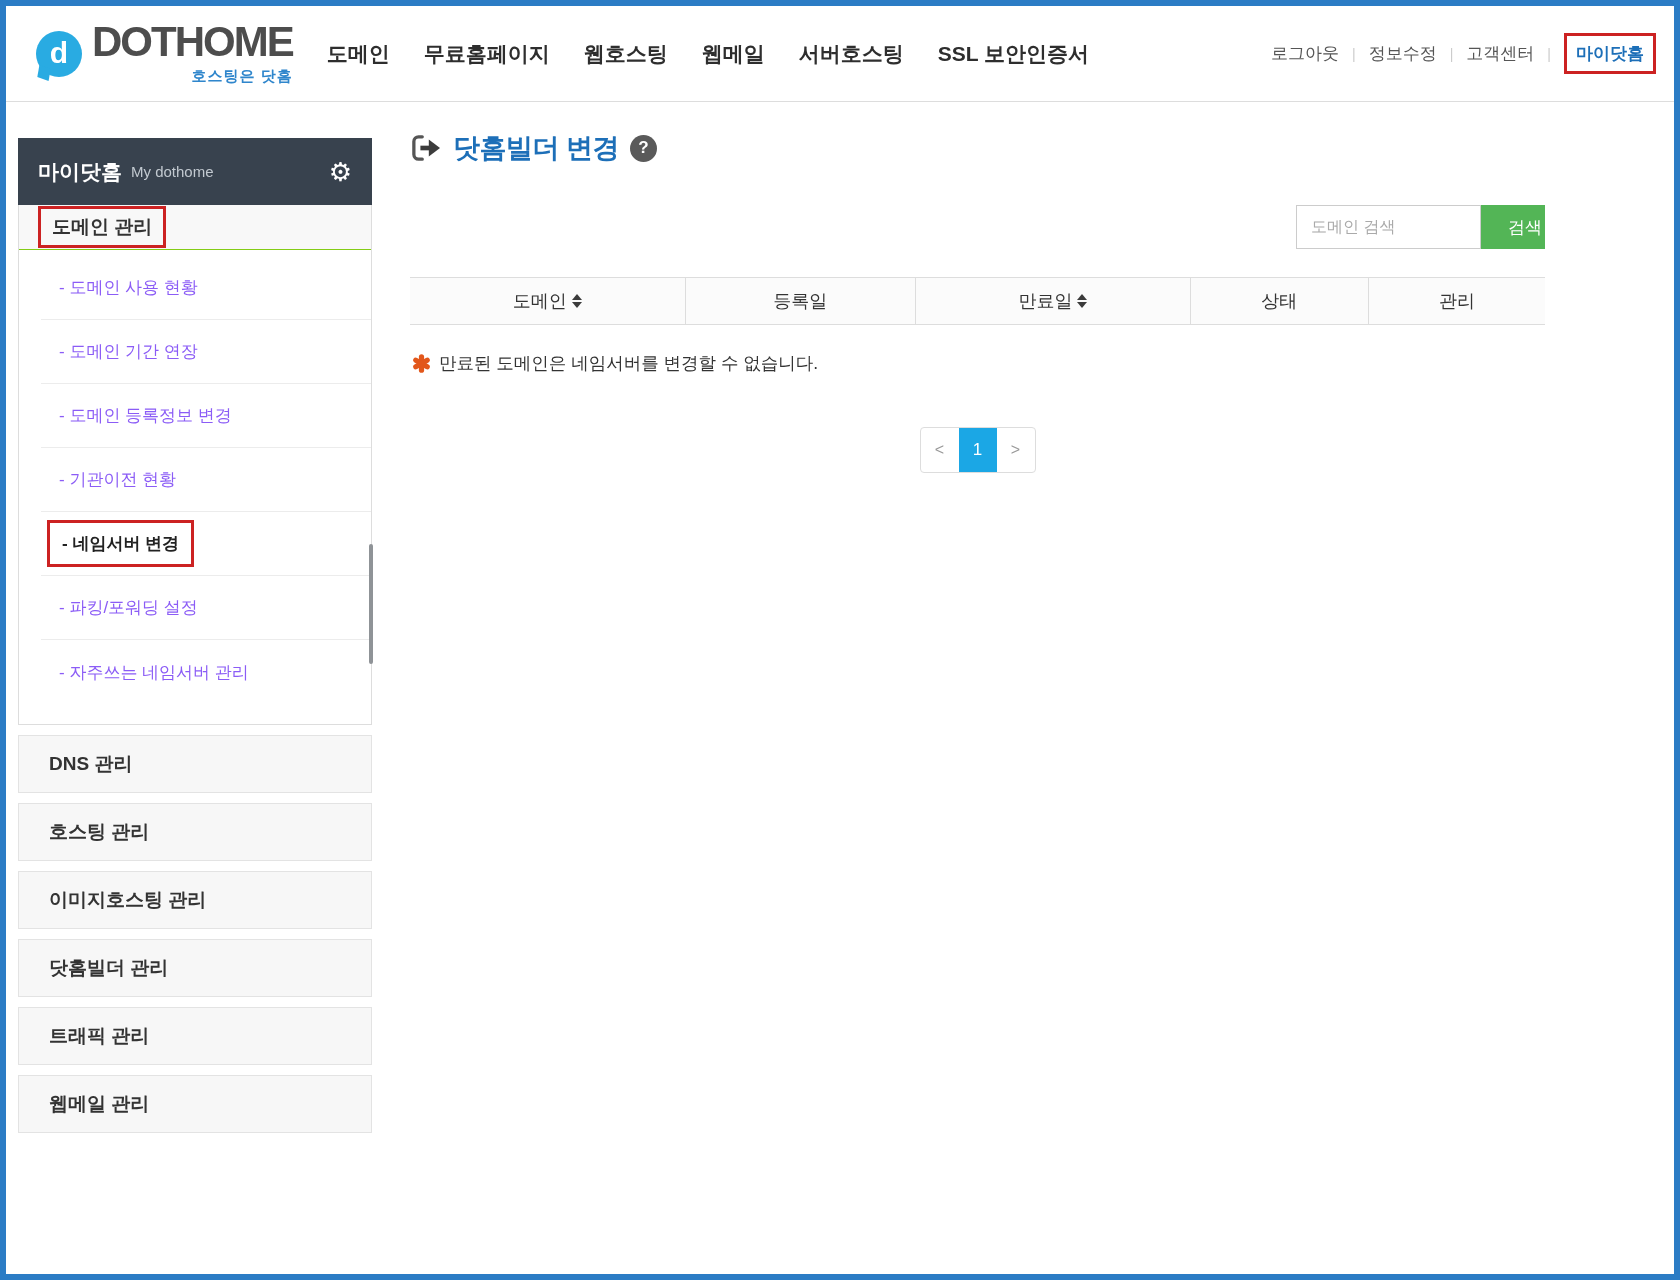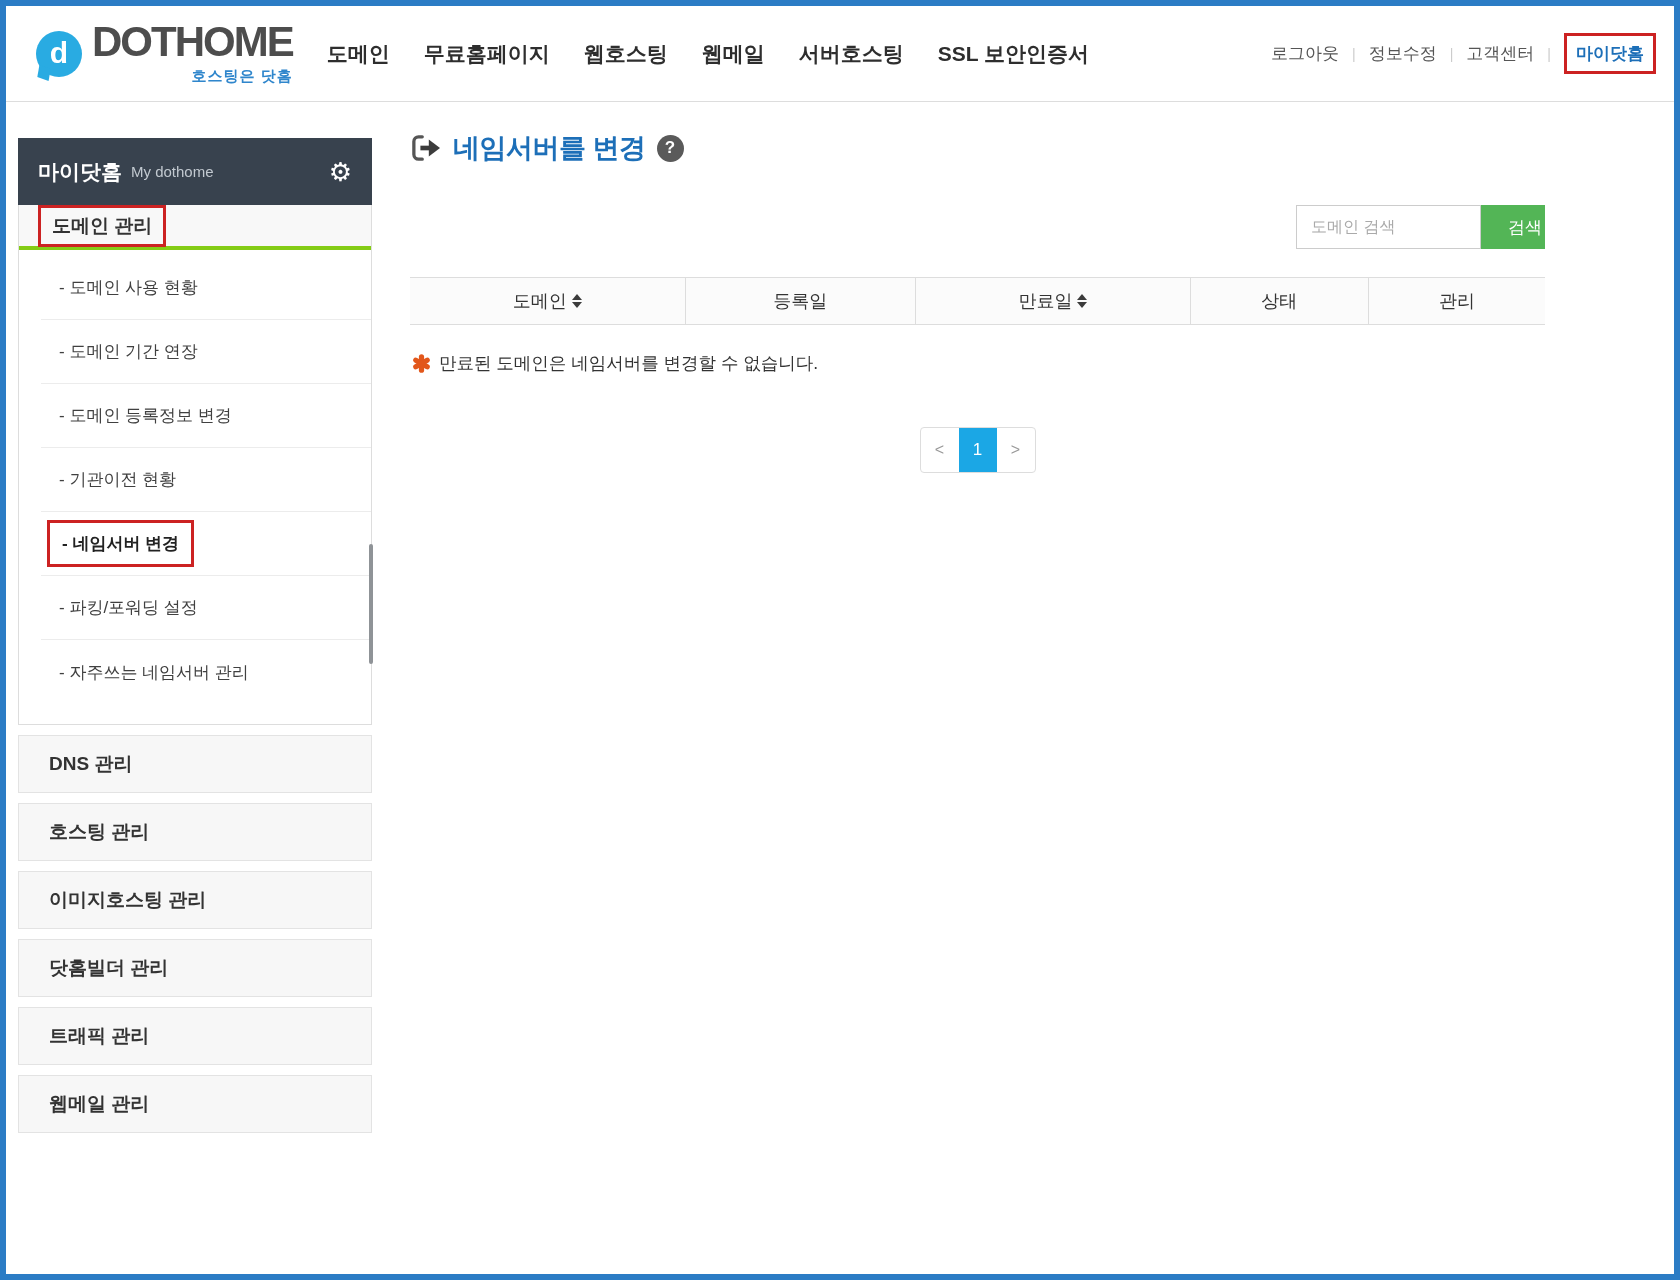--- a/index.html
+++ b/index.html
@@ -39,30 +39,30 @@
   
   .sidebar { position:absolute; left:12px; top:132px; width:354px; }
   .side-header {
     height:67px; background:#38424e; display:flex; align-items:center; padding:0 20px;
   }
   .side-title { color:#fff; font-size:21px; font-weight:700; }
   .side-subtitle { color:#c2c9d0; font-size:15px; margin-left:9px; }
   .gear { margin-left:auto; color:#fff; font-size:26px; line-height:1; cursor:pointer; font-family:"DejaVu Sans",sans-serif; }
   .side-group { border:1px solid #ddd; border-top:none; position:relative; background:#fff; }
   .domain-head {
-    height:45px; background:#f8f8f8; border-bottom:4px solid #84cc16;
+    height:45px; background:#f8f8f8; border-bottom:1px solid #84cc16;
     display:flex; align-items:center; padding-left:30px; cursor:pointer;
   }
   .domain-head .red-box { padding:5px 11px; margin-left:-11px; }
   .domain-head .lbl { font-size:19px; font-weight:700; color:#333; }
   .submenu { list-style:none; padding:6px 0 20px 0; background:#fff; }
   .submenu li { padding-left:22px; cursor:pointer; }
   .submenu li .row {
     height:64px; display:flex; align-items:center; padding-left:18px;
-    border-bottom:1px solid #ececec; font-size:17px; color:#404040;
+    border-bottom:1px solid #ececec; font-size:17px; color:#8b5cf6;
   }
   .submenu li:last-child .row { border-bottom:none; }
   .submenu li.active .row { font-weight:700; color:#222; }
   .submenu li.active .red-box { padding:9px 12px; margin-left:-12px; }
   .scroll-thumb { position:absolute; right:-1px; top:406px; width:4px; height:120px; background:#8f9397; border-radius:2px; }
   .side-section {
     margin-top:10px; height:58px; background:#f7f7f7; border:1px solid #e3e3e3;
     display:flex; align-items:center; padding-left:30px; font-size:19px; font-weight:700;
     color:#333; cursor:pointer;
   }
@@ -210,21 +210,21 @@
       </div>
   </aside>
 
   <main class="main">
     <div class="title-row">
       <svg width="32" height="28" viewBox="0 0 34 30">
         <path d="M13 3 H9 a5 5 0 0 0 -5 5 v14 a5 5 0 0 0 5 5 h4" fill="none" stroke="#555" stroke-width="3.5" stroke-linecap="round"></path>
         <line x1="11" y1="15" x2="22" y2="15" stroke="#3c3c3c" stroke-width="5"></line>
         <polygon points="20,6 32,15 20,24" fill="#3c3c3c"></polygon>
       </svg>
-      <h1 class="page-title">네임서버를 변경</h1>
+      <h1 class="page-title">닷홈빌더 변경</h1>
       <div class="help-icon">
           <span>?</span>
         </div>
     </div>
 
     <div class="search-row">
       <input class="search-input" type="text" placeholder="도메인 검색" style="">
       <button class="search-btn">검색</button>
     </div>
 

